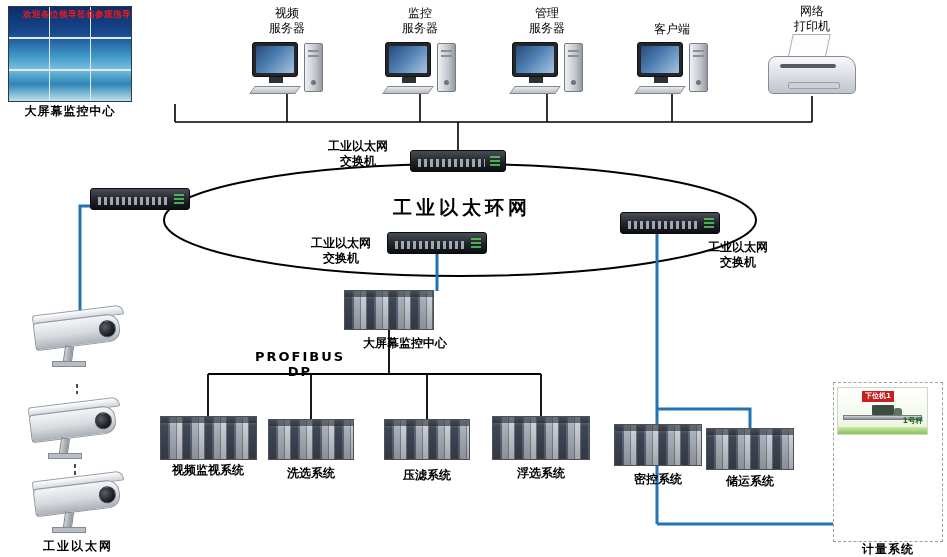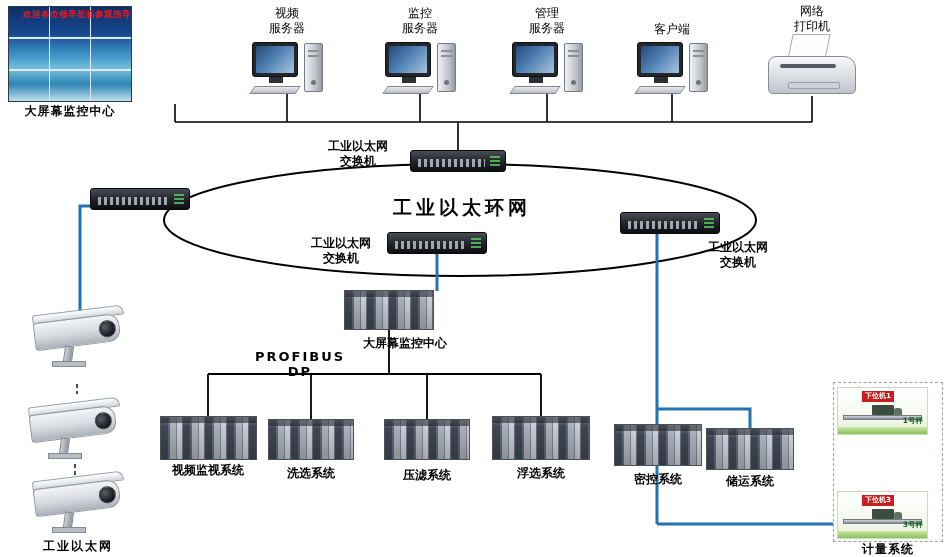--- a/index.html
+++ b/index.html
@@ -211,23 +211,16 @@
   <div class="lbl b" style="left:12px;top:539px;width:132px;letter-spacing:2px">工业以太网</div>
 
   <div class="mbox">
     <div class="station" style="top:4px">
       <div class="tag">下位机1</div>
       <div class="truck"></div>
       <div class="platform"></div>
       <div class="grass"></div>
       <div class="sname">1号秤</div>
     </div>
-    <div class="station" style="top:108px">
-      <div class="tag">下位机3</div>
-      <div class="truck"></div>
-      <div class="platform"></div>
-      <div class="grass"></div>
-      <div class="sname">3号秤</div>
-    </div>
   </div>
   <div class="lbl b" style="left:840px;top:542px;width:96px;letter-spacing:1px">计量系统</div>
 
 </div>
 
 </body></html>

